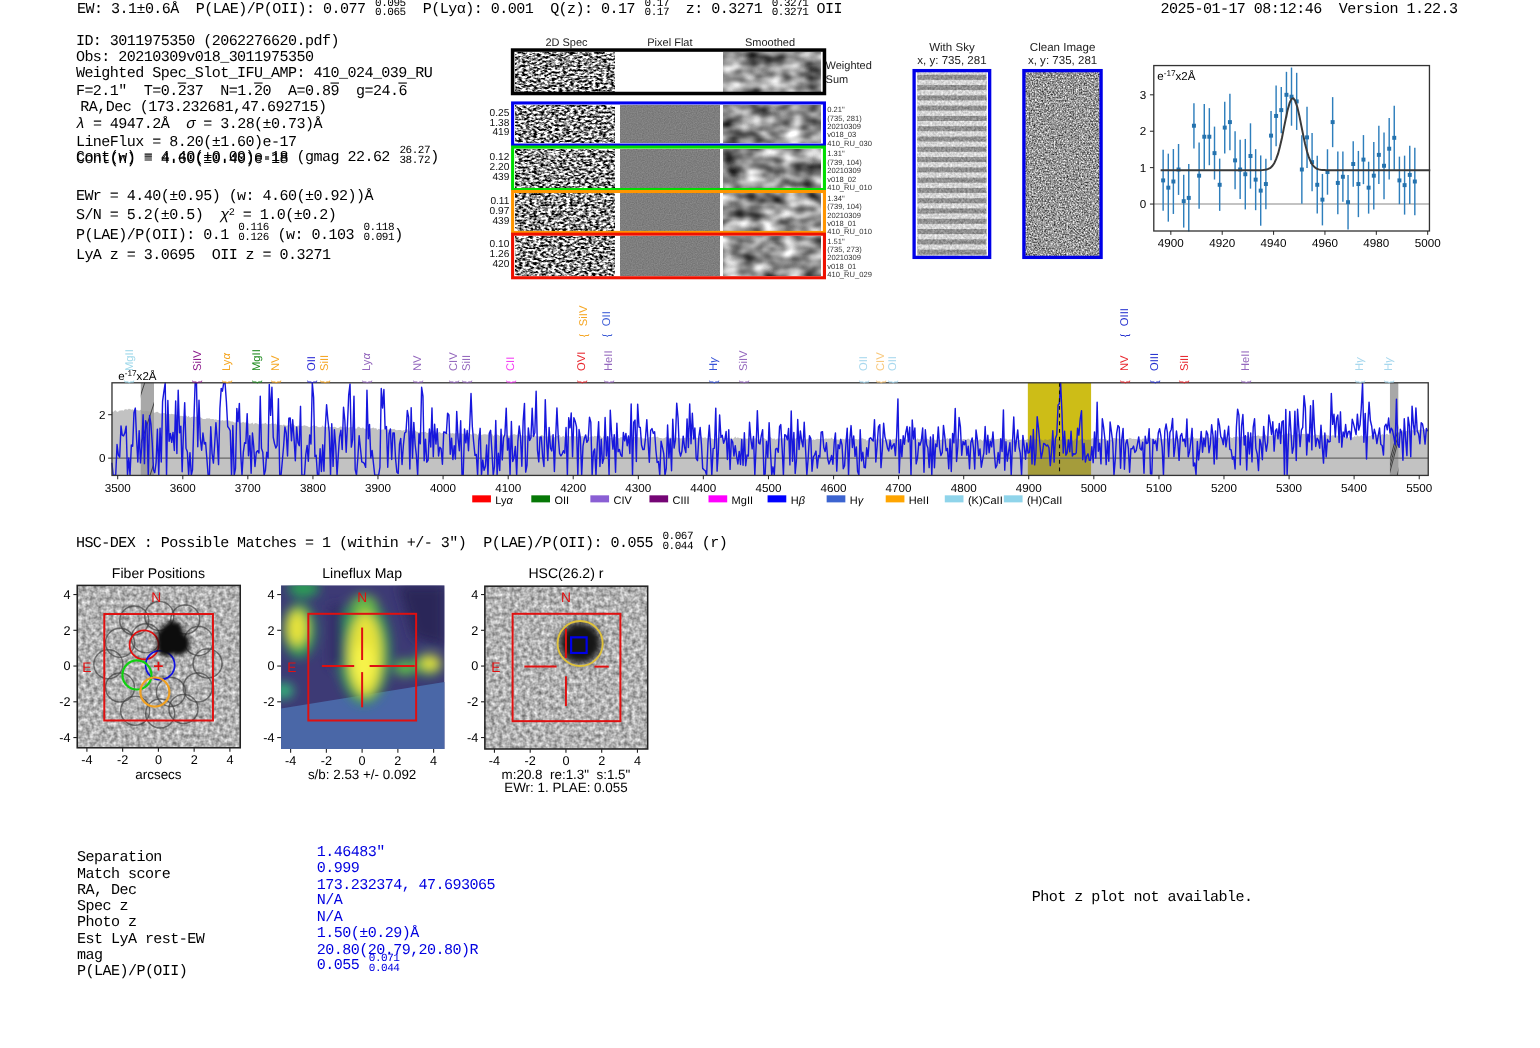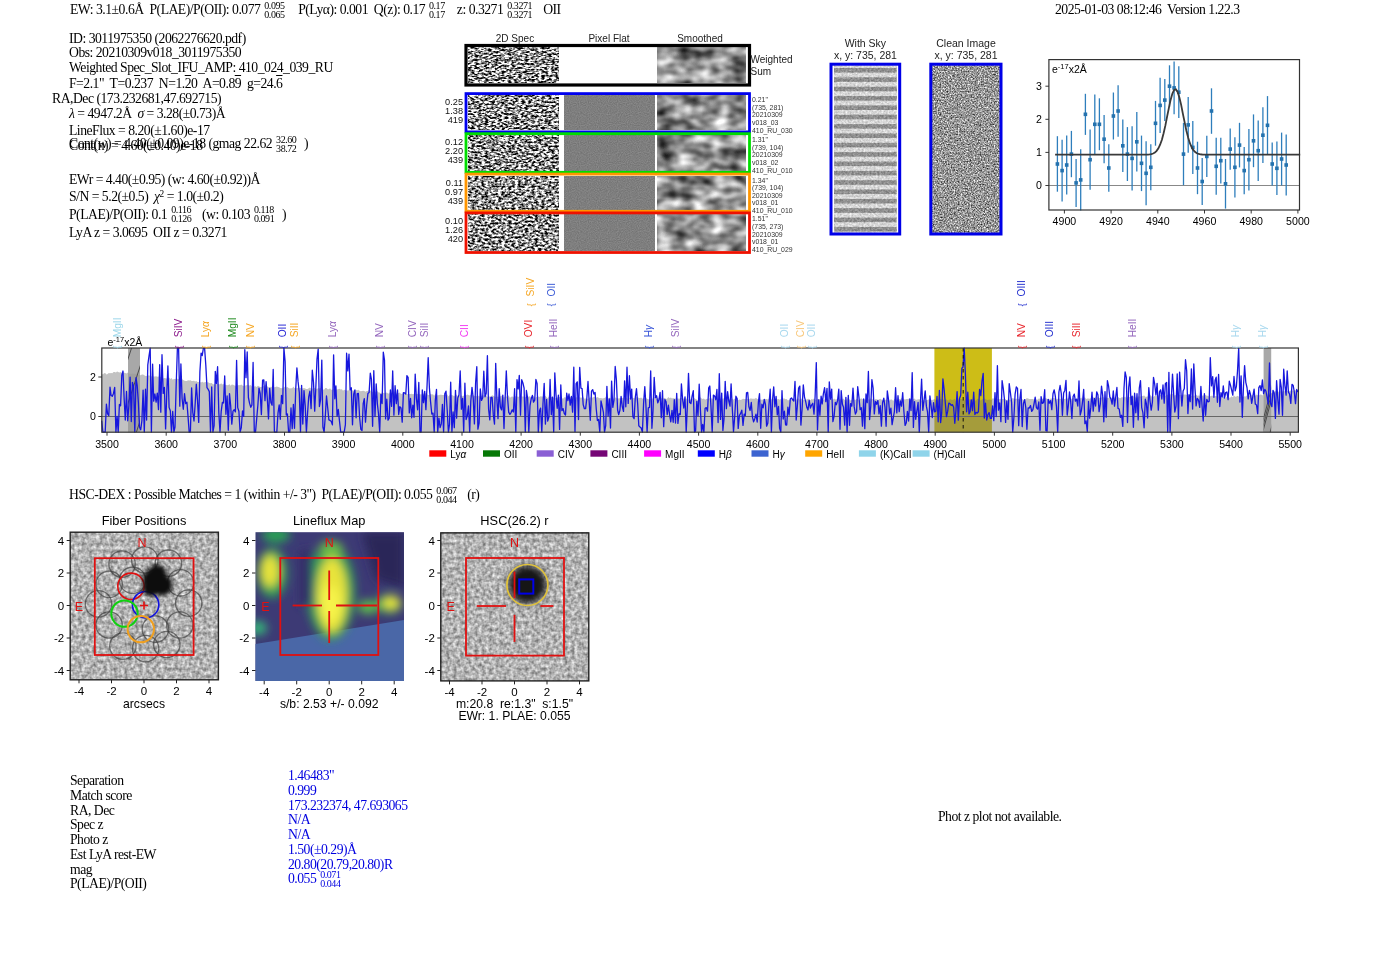--- a/index.html
+++ b/index.html
@@ -1,39 +1,39 @@
 <!DOCTYPE html>
 <html><head><meta charset="utf-8"><style>
   html,body{margin:0;padding:0}
   body{width:1400px;height:953px;background:#fff;position:relative;overflow:hidden;
        font-family:"Liberation Sans",sans-serif;color:#000}
-  .mono{font-family:Liberation Serif, serif;font-size:13.7px;letter-spacing:-0.5px;
+  .mono{font-family:Liberation Mono, monospace;font-size:13.7px;letter-spacing:-0.5px;
         white-space:pre;position:absolute;line-height:15px}
   .stk{display:inline-block;position:relative;height:1px;vertical-align:0}
   .stk span{position:absolute;left:1px;font-size:10px;letter-spacing:-0.45px;line-height:9px;white-space:pre}
   .stk .a{top:-12.5px}
   .stk .b{top:-3.5px}
   .sup{position:relative;top:-4.5px;font-size:9.3px;letter-spacing:-0.45px}
   .ov{text-decoration:overline}
   .blue{color:#0000e0}
 </style></head>
 <body>
 
 <div class="mono" style="left:70px;top:2px">EW: 3.1±0.6Å  P(LAE)/P(OII): 0.077 <span class="stk" style="width:29px"><span class="a">0.095</span><span class="b">0.065</span></span>  P(Lyα): 0.001  Q(z): 0.17 <span class="stk" style="width:23px"><span class="a">0.17</span><span class="b">0.17</span></span>  z: 0.3271 <span class="stk" style="width:34px"><span class="a">0.3271</span><span class="b">0.3271</span></span> OII</div>
-<div class="mono" style="left:1055px;top:2px">2025-01-03 08:12:46  Version 1.22.3</div>
+<div class="mono" style="left:1055px;top:2px">2025-01-17 08:12:46  Version 1.22.3</div>
 
 <div class="mono" style="left:69px;top:30.5px">ID: 3011975350 (2062276620.pdf)</div>
 <div class="mono" style="left:69px;top:44.5px">Obs: 20210309v018_3011975350</div>
 <div class="mono" style="left:69px;top:60px">Weighted Spec_Slot_IFU_AMP: 410_024_039_RU</div>
 <div class="mono" style="left:69px;top:76px">F=2.1"  T=0.<span class="ov">2</span>37  N=1.<span class="ov">2</span>0  A=0.8<span class="ov">9</span>  g=24.<span class="ov">6</span></div>
-<div class="mono" style="left:52px;top:90.5px">RA,Dec (173.232681,47.692715)</div>
+<div class="mono" style="left:73px;top:90.5px">RA,Dec (173.232681,47.692715)</div>
 <div class="mono" style="left:69px;top:106px"><i>λ</i> = 4947.2Å  <i>σ</i> = 3.28(±0.73)Å</div>
 <div class="mono" style="left:69px;top:122.5px">LineFlux = 8.20(±1.60)e-17</div>
 <div class="mono" style="left:69px;top:137.5px">Cont(n) = 4.60(±0.40)e-18</div>
-<div class="mono" style="left:69px;top:136px">Cont(w) = 4.40(±0.09)e-18 (gmag 22.62 <span class="stk" style="width:29px"><span class="a">32.60</span><span class="b">38.72</span></span>)</div>
+<div class="mono" style="left:69px;top:136px">Cont(w) = 4.40(±0.09)e-18 (gmag 22.62 <span class="stk" style="width:29px"><span class="a">26.27</span><span class="b">38.72</span></span>)</div>
 <div class="mono" style="left:69px;top:171.5px">EWr = 4.40(±0.95) (w: 4.60(±0.92))Å</div>
 <div class="mono" style="left:69px;top:189px">S/N = 5.2(±0.5)  <i>χ</i><span class="sup">2</span> = 1.0(±0.2)</div>
 <div class="mono" style="left:69px;top:206.5px">P(LAE)/P(OII): 0.1 <span class="stk" style="width:29px"><span class="a">0.116</span><span class="b">0.126</span></span> (w: 0.103 <span class="stk" style="width:29px"><span class="a">0.118</span><span class="b">0.091</span></span>)</div>
 <div class="mono" style="left:69px;top:225px">LyA z = 3.0695  OII z = 0.3271</div>
 
 <div class="mono" style="left:69px;top:487px">HSC-DEX : Possible Matches = 1 (within +/- 3")  P(LAE)/P(OII): 0.055 <span class="stk" style="width:29px"><span class="a">0.067</span><span class="b">0.044</span></span> (r)</div>
 
 <div class="mono" style="left:70px;top:774px;line-height:14.75px">Separation
 Match score
 RA, Dec

